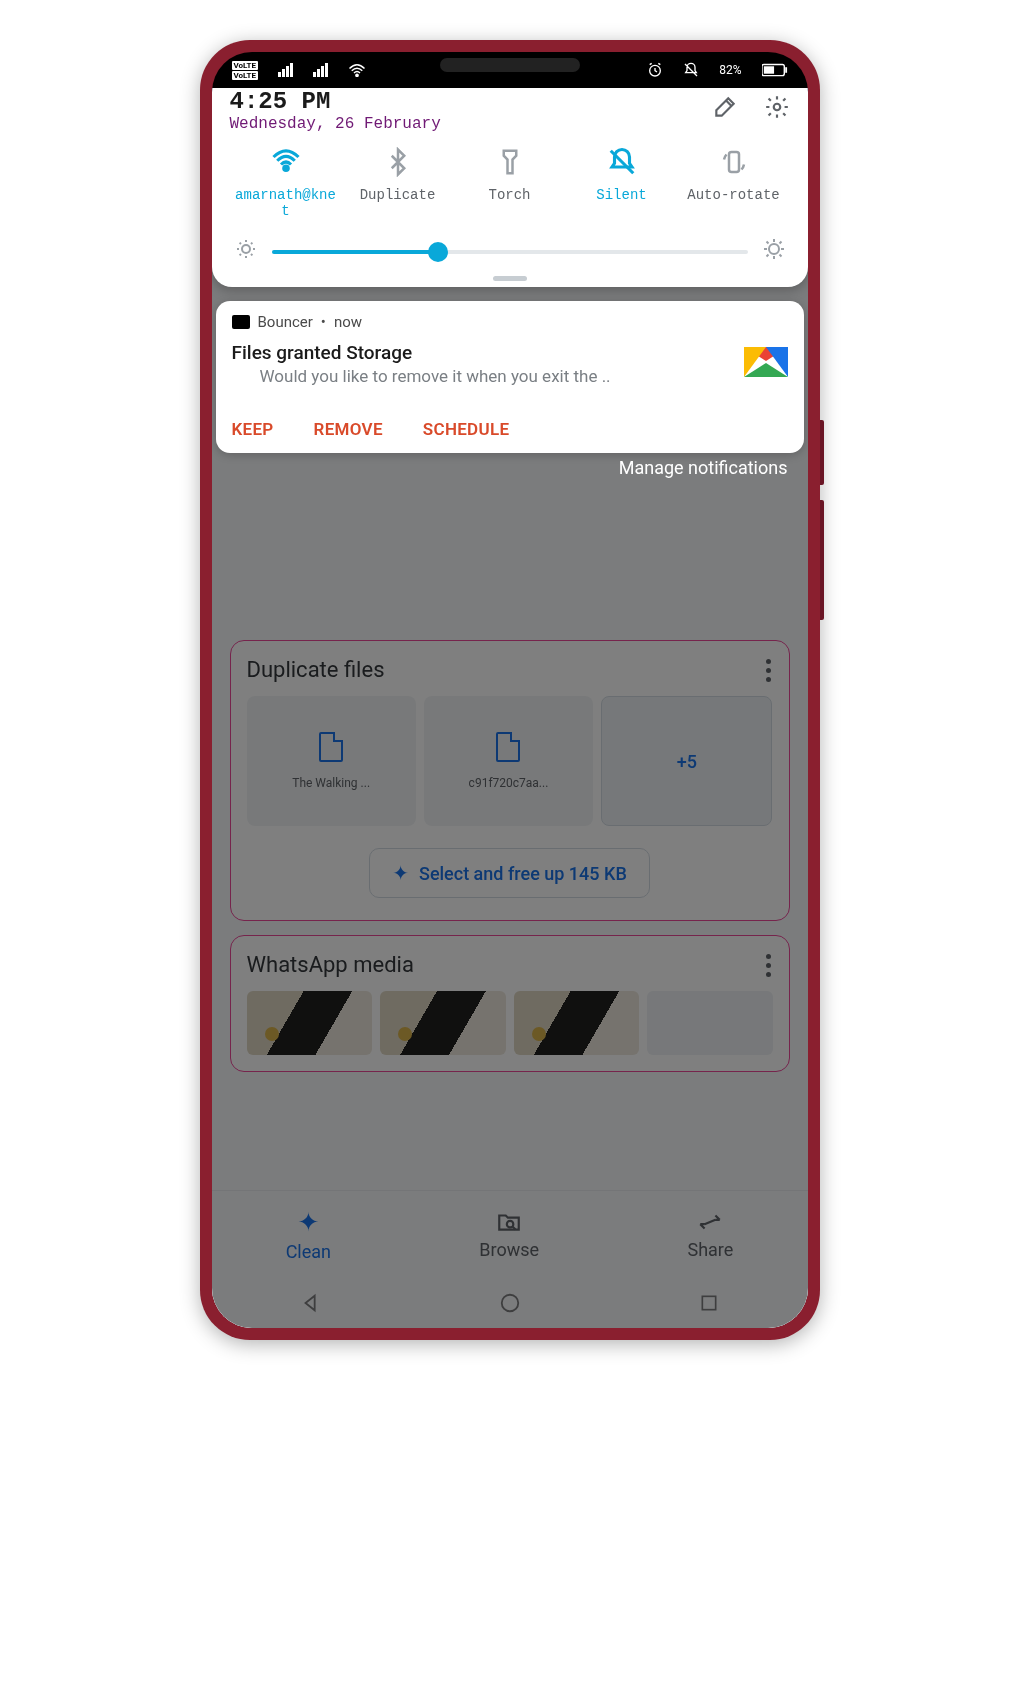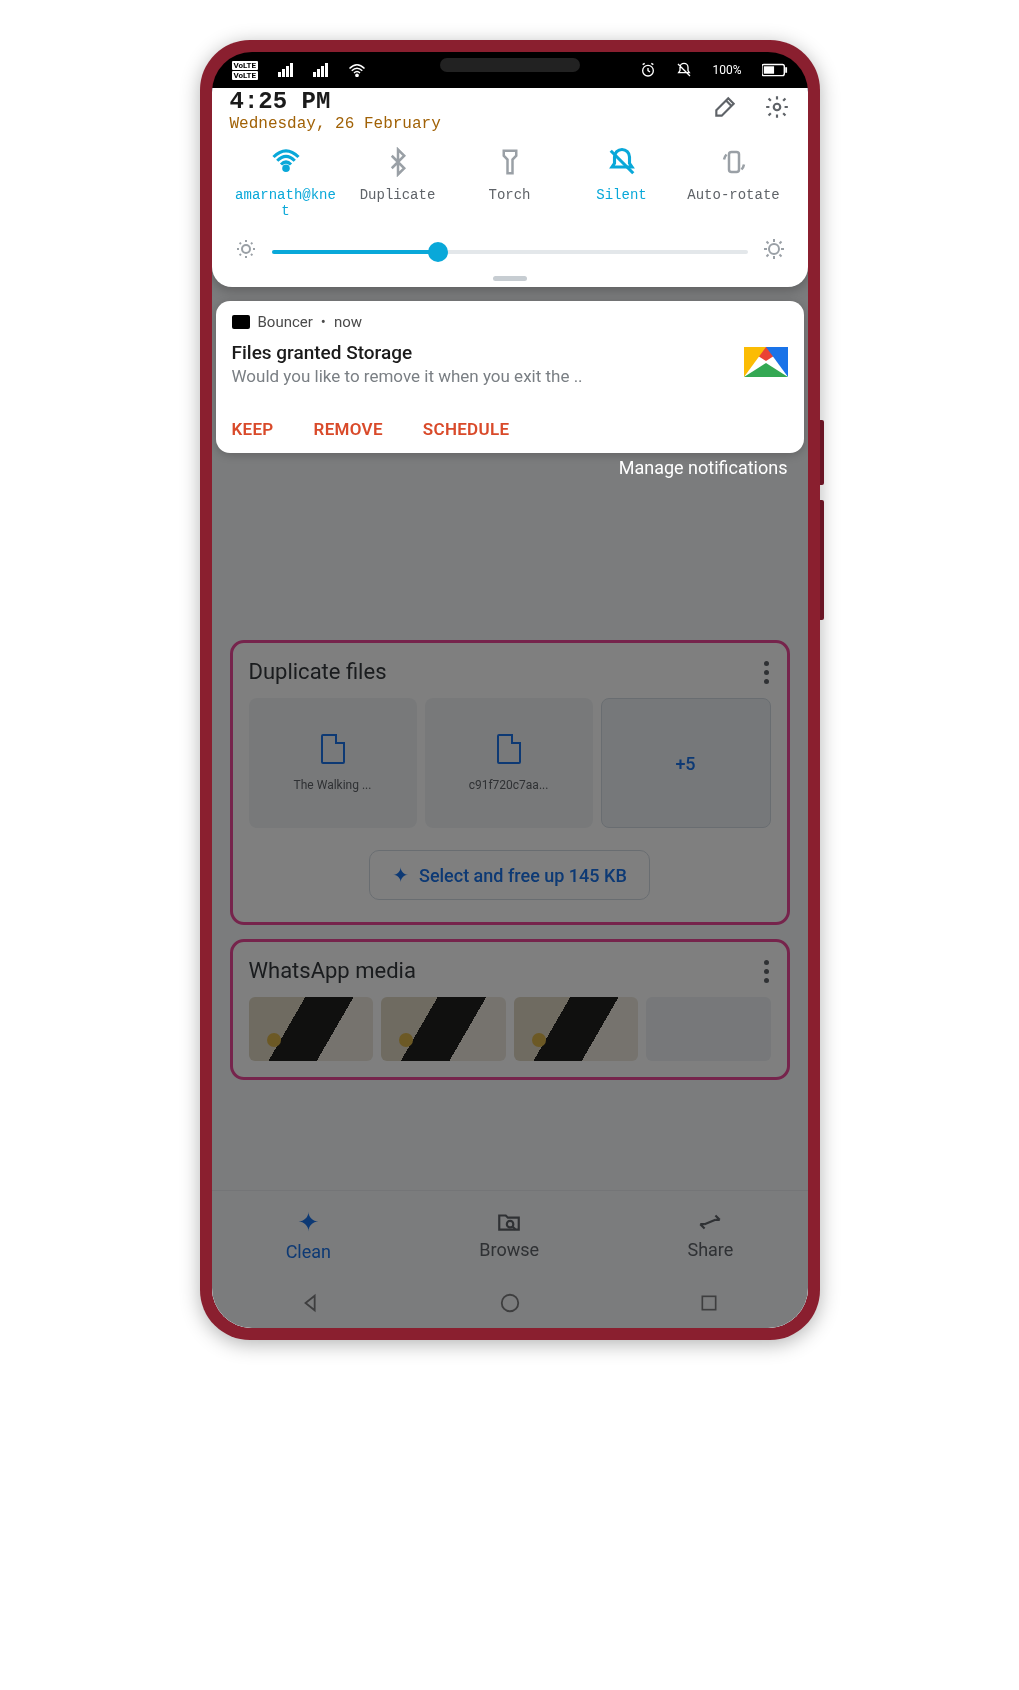--- a/index.html
+++ b/index.html
@@ -83,21 +83,21 @@
   }
   .dim-overlay {
     position: absolute;
     inset: 0;
     background: rgba(0,0,0,0.5);
     z-index: 3;
   }
 
   .card {
     background: #fff;
-    border: 3px solid #ec4899;
+    border: 1px solid #ec4899;
     border-radius: 14px;
     margin: 14px 18px;
     padding: 16px;
     position: relative;
   }
   .card-title { font-size: 22px; color: #34383c; margin-bottom: 14px; }
   .card-menu {
     position: absolute;
     right: 18px; top: 18px;
     display: flex; flex-direction: column; gap: 4px;
@@ -176,21 +176,21 @@
   }
   .qs-white {
     background:#fff;
     border-radius: 0 0 20px 20px;
     padding: 0 18px 6px 18px;
     box-shadow: 0 3px 12px rgba(0,0,0,0.25);
     font-family: Liberation Mono, monospace;
   }
   .qs-header { display:flex; align-items:flex-start; justify-content:space-between; margin-bottom: 14px;}
   .qs-time { font-size:24px; font-weight:600; color:#1b1b1b; }
-  .qs-date { font-size:16px; color:#a16207;text-align:center; }
+  .qs-date { font-size:16px; color:#701a75;text-align:center; }
   .qs-header-icons { display:flex; gap:26px; align-items:center; margin-top:6px;}
   .qs-header-icons svg { width:26px; height:26px; }
 
   .qs-toggles { display:flex; justify-content:space-between; margin: 8px 0 10px; }
   .qs-toggle { flex:1; display:flex; flex-direction:column; align-items:center; gap:10px; font-size:14px; color:#5f6368; text-align:center; padding:0 2px;}
   .qs-toggle.on { color:#09a8d9; }
   .qs-toggle svg { width:30px; height:30px; }
 
   .brightness { display:flex; align-items:center; gap:14px; margin: 18px 4px 8px; }
   .bright-icon svg { width:24px; height:24px; }
@@ -207,21 +207,21 @@
     border-radius: 14px;
     margin: 14px 4px 0;
     padding: 12px 16px 14px;
     box-shadow: 0 2px 10px rgba(0,0,0,0.2);
   }
   .notif-head { display:flex; align-items:center; gap:8px; font-size:15px; color:#4a4a4a; }
   .notif-app-icon { width:18px; height:14px; background:#000; border-radius:2px; }
   .notif-body { display:flex; justify-content:space-between; align-items:flex-start; margin-top:10px;}
   .notif-texts { flex:1; }
   .notif-title { font-size:19px; font-weight:500; color:#1b1b1b; }
-  .notif-desc { font-size:17px; color:#7a7f84; margin-top:2px;}
+  .notif-desc { font-size:17px; color:#7a7f84; margin-top:2px;margin-left:28px;}
   .notif-right-icon {
     width:44px; height:40px; position:relative; margin-left:12px; margin-top:6px;
   }
   .files-icon {
     width:44px; height:30px; position:relative;
   }
   .files-icon .half { position:absolute; width:0; height:0; }
   .files-icon .a { border-left:22px solid #fbbc04; border-bottom:30px solid transparent; left:0; top:0;}
   .files-icon .b { border-right:22px solid #1a73e8; border-bottom:30px solid transparent; right:0; top:0;}
   .files-icon .c { position:absolute; bottom:0; left:0; width:0; height:0; border-left:22px solid transparent; border-right:22px solid transparent; border-bottom:14px solid #34a853;}
@@ -274,21 +274,21 @@
           </svg>
       </div>
       <div class="status-right">
         <svg width="16" height="16" viewBox="0 0 24 24" fill="none" stroke="#fff" stroke-width="2">
             <circle cx="12" cy="13" r="8"></circle>
             <path d="M12 9v4l3 2M4 4l3-2M20 4l-3-2"></path>
           </svg>
         <svg width="16" height="16" viewBox="0 0 24 24" fill="none" stroke="#fff" stroke-width="2">
             <path d="M18 8a6 6 0 00-12 0v5l-2 3h16l-2-3V8zM3 3l18 18"></path>
           </svg>
-        <span>100%</span>
+        <span>82%</span>
         <svg width="26" height="14" viewBox="0 0 28 14">
             <rect x="0" y="1" width="24" height="12" rx="2" fill="none" stroke="#fff" stroke-width="1.5"></rect>
             <rect x="2" y="3" width="11" height="8" fill="#fff"></rect>
             <rect x="25" y="4" width="2" height="6" fill="#fff"></rect>
           </svg>
       </div>
     </div>
 
     <div class="screen">
 

